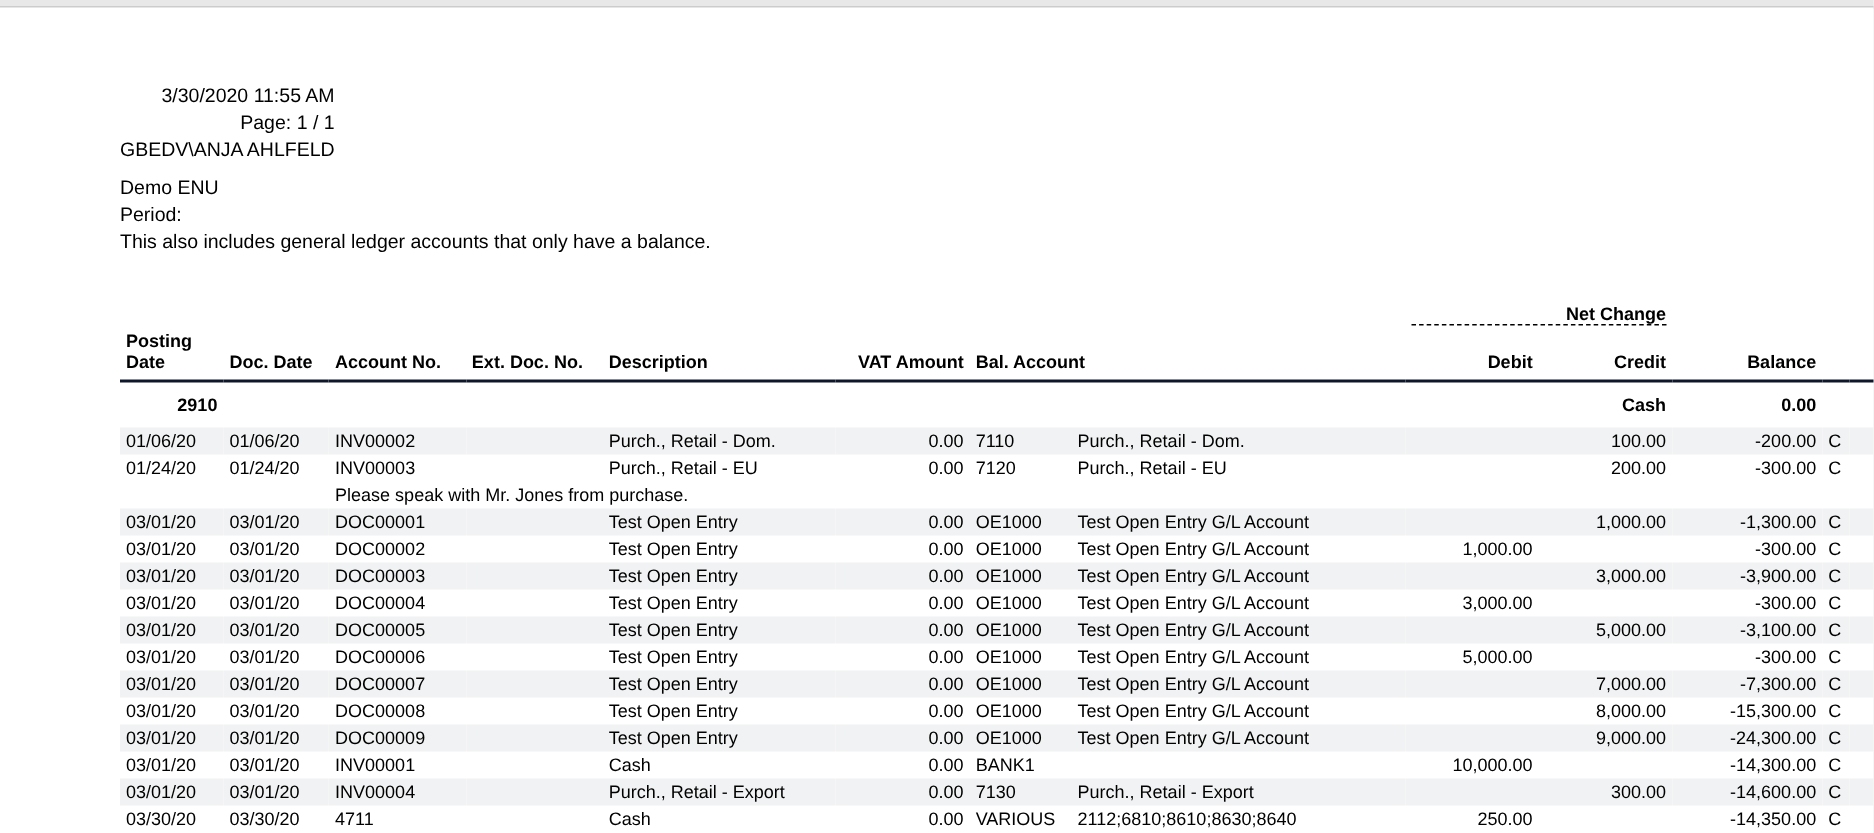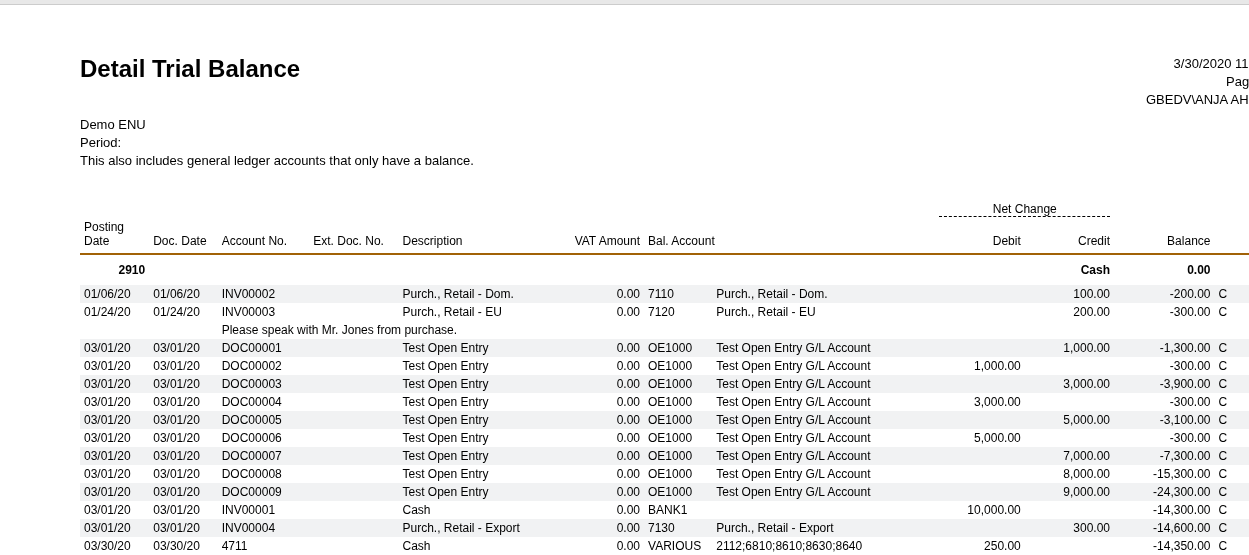--- a/index.html
+++ b/index.html
@@ -44,49 +44,46 @@
     font-size: 12px;
   }
   th, td {
     padding: 2px 4px;
     text-align: left;
     vertical-align: bottom;
     white-space: nowrap;
   }
   .r   { text-align: right; }
   thead tr.colhead th {
-    border-bottom: 2px solid #a16207;
-    font-weight: 400;
+    border-bottom: 2px solid #0f172a;
+    font-weight: 700;
     padding-bottom: 4px;
     vertical-align: bottom;
     line-height: 1.15;
   }
   thead tr.grouphead th {
-    font-weight: 400;
-    text-align: center;
+    font-weight: 700;
+    text-align: right;
     padding-bottom: 2px;
   }
   .dashed {
     border-bottom: 1px dashed #000;
     height: 0;
   }
   tbody tr.alt td { background: #f1f2f3; }
   tbody tr.accthead td { font-weight: 700; padding-top:8px; padding-bottom:8px;text-align:right;}
   tbody tr.note td { padding-top: 2px; padding-bottom: 2px; }
   .balflag { padding-left: 4px; }
 </style>
 </head>
 <body>
 
 <div class="page">
 
   <div class="header-row">
-    <div>
-      <h1 class="title">Detail Trial Balance</h1>
-    </div>
     <div class="meta-right">
       <div>3/30/2020 11:55 AM</div>
       <div>Page: 1 / 1</div>
       <div>GBEDV\ANJA AHLFELD</div>
     </div>
   </div>
 
   <div class="sub-left">
     <div>Demo ENU</div>
     <div>

